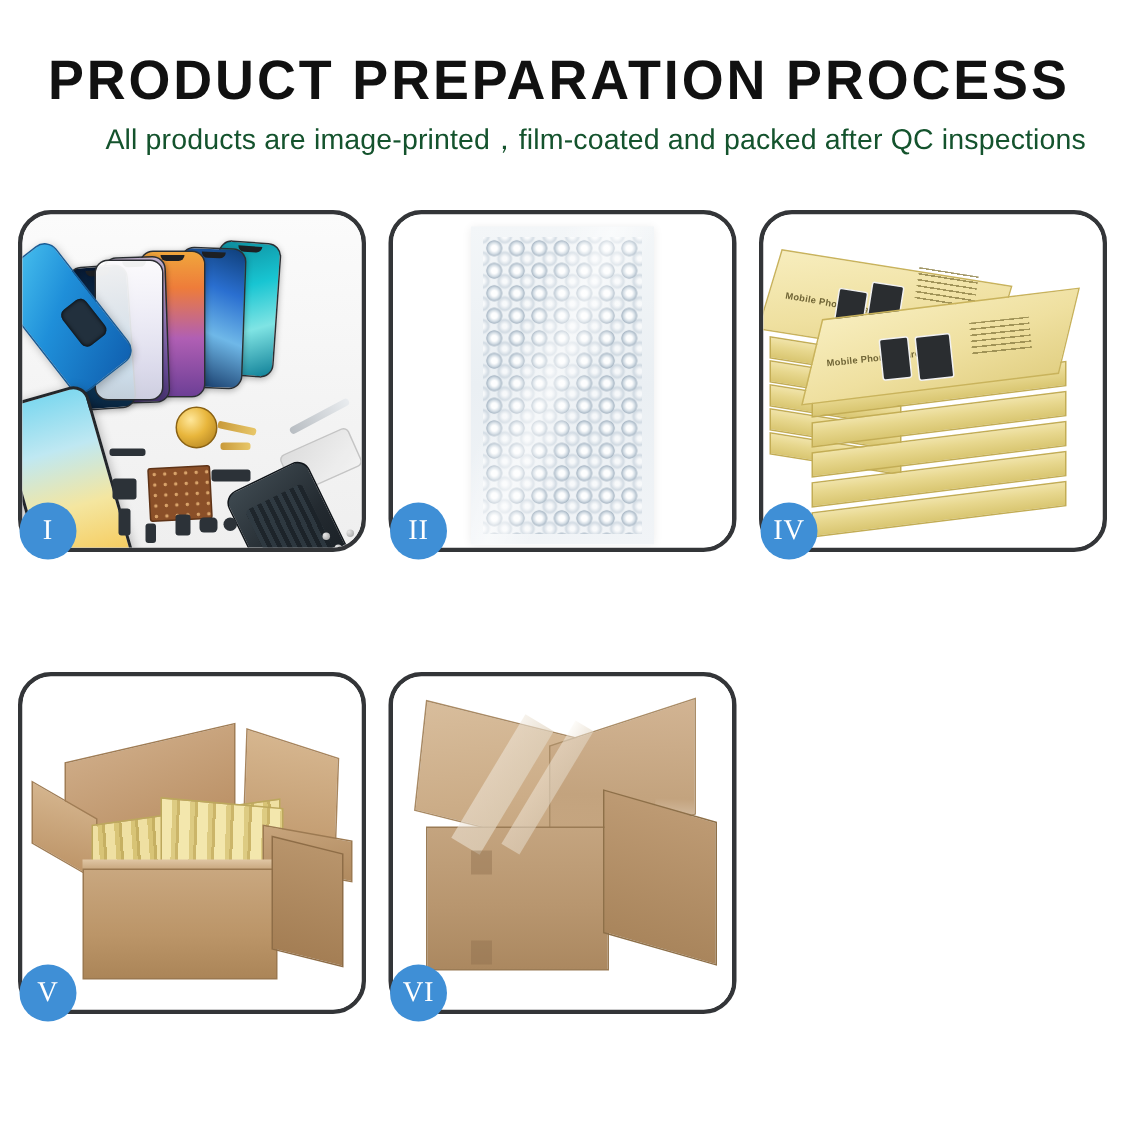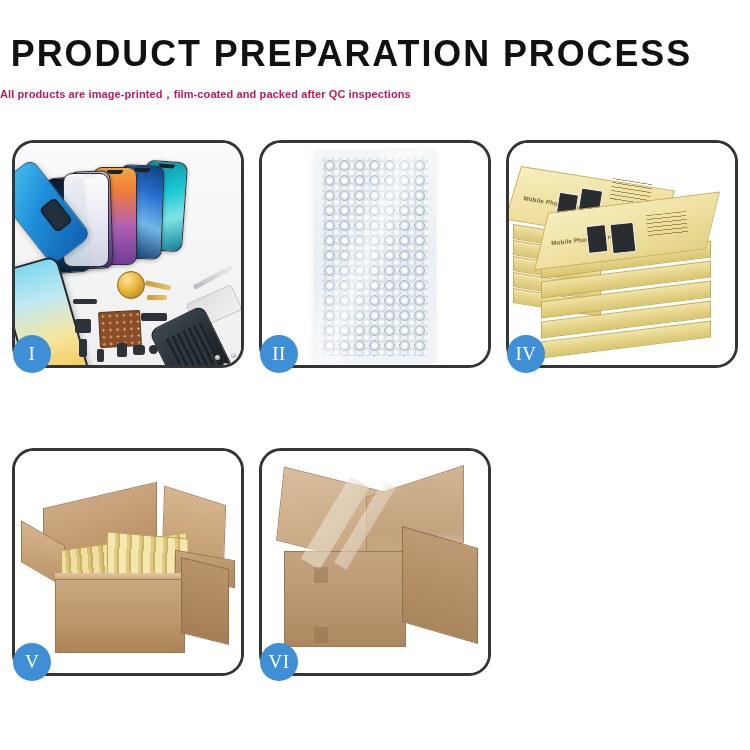--- a/index.html
+++ b/index.html
@@ -14,40 +14,40 @@
     overflow: hidden;
     position: relative;
   }
 
   
   .header {
     position: absolute;
     top: 0; left: 0;
     width: 724px;
     height: 128px;
-    text-align: left;
+    text-align: right;
   }
   .title {
     margin: 0;
     padding-top: 34px;
     font-size: 37px;
     font-weight: 700;
     letter-spacing: 2.0px;
     color: #111111;
     line-height: 40px;
     transform: scaleX(0.97);
     font-family: "Liberation Sans", sans-serif;
   }
   .subtitle {
     margin: 0;
     padding-top: 10px;
-    font-size: 11px;
-    font-weight: 700;
+    font-size: 19px;
+    font-weight: 400;
     letter-spacing: 0.1px;
-    color: #be185d;
+    color: #14532d;
     line-height: 20px;
   }
 
   
   .grid {
     position: absolute;
     top: 140px;
     left: 12px;
     width: 726px;
     display: grid;

